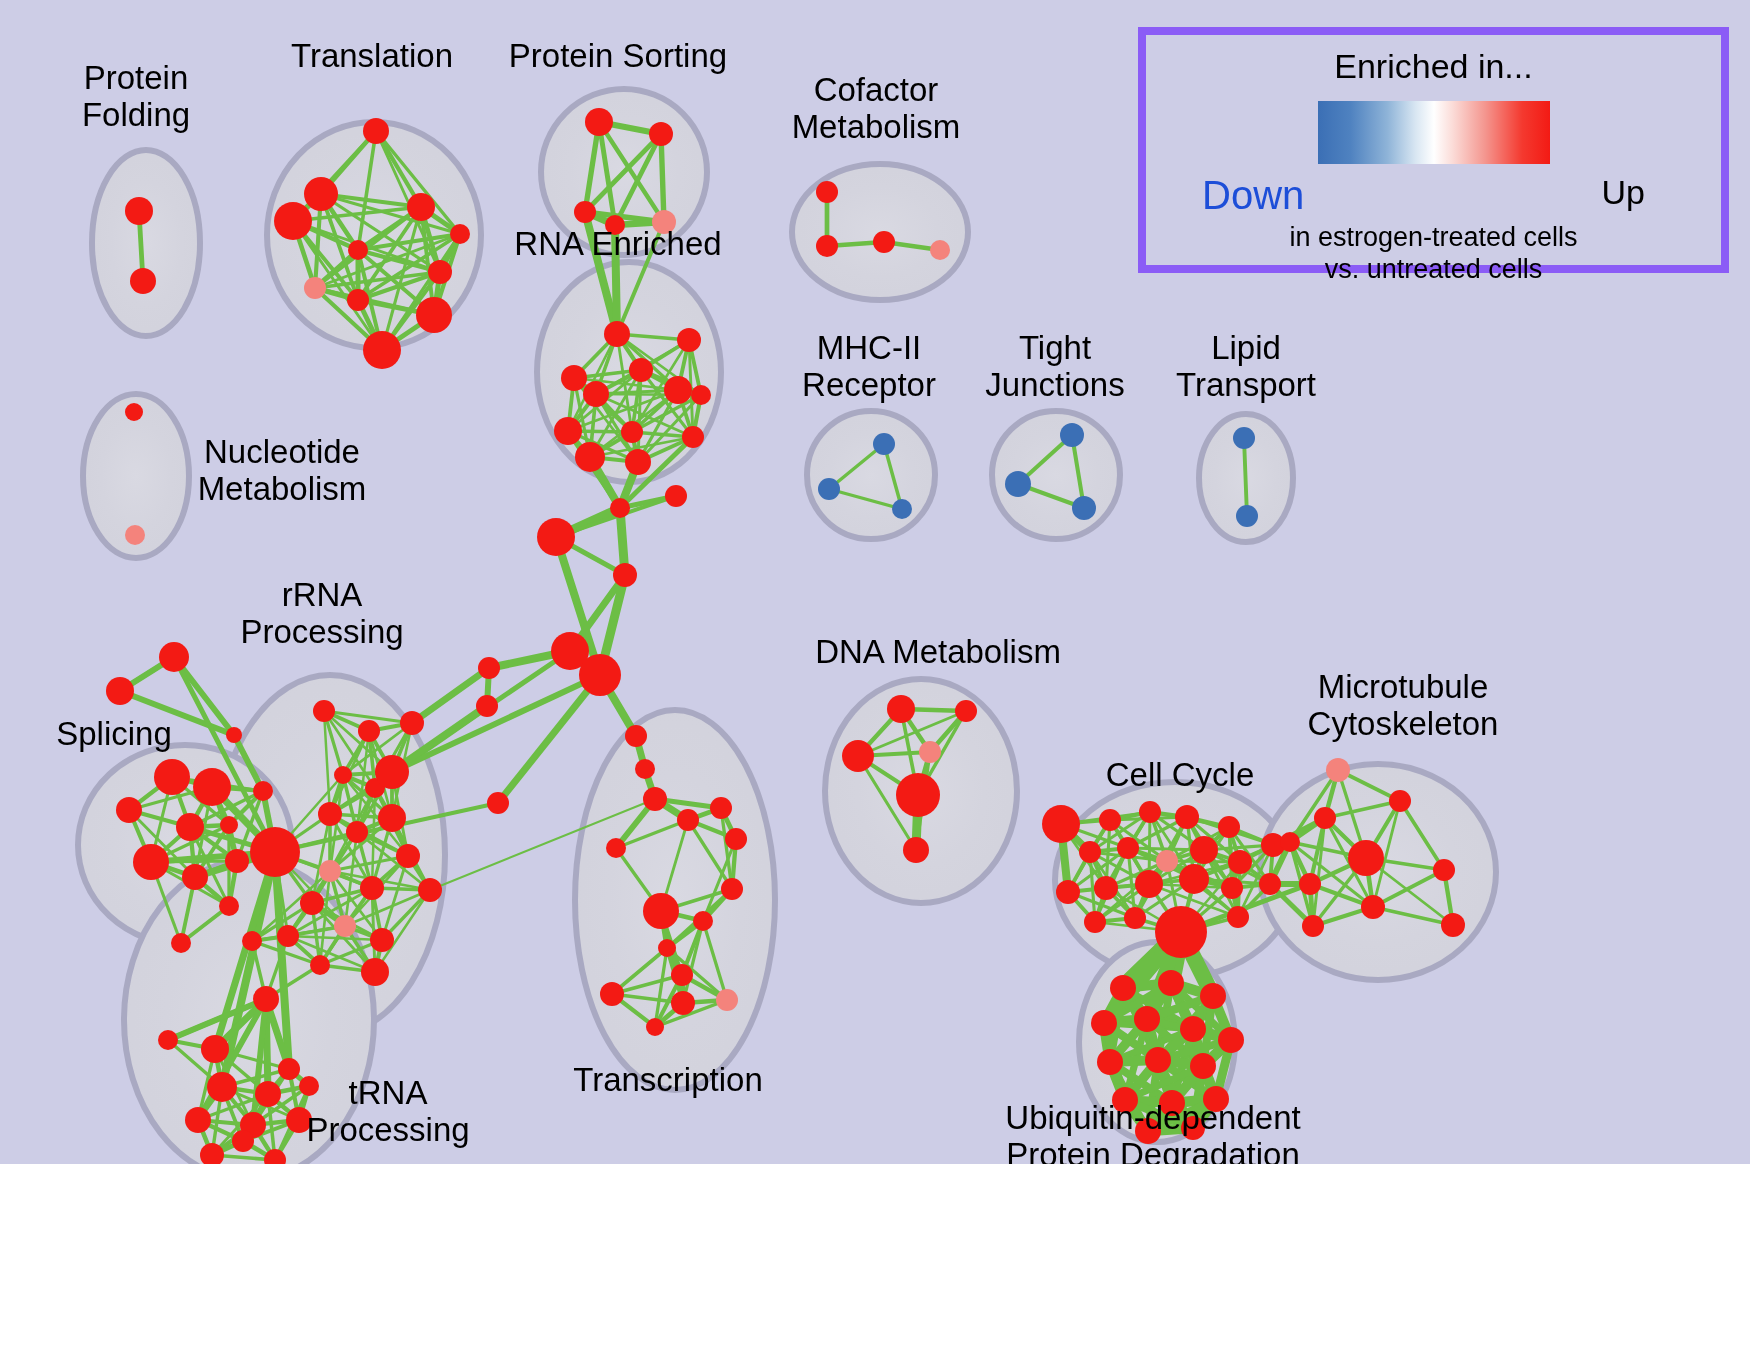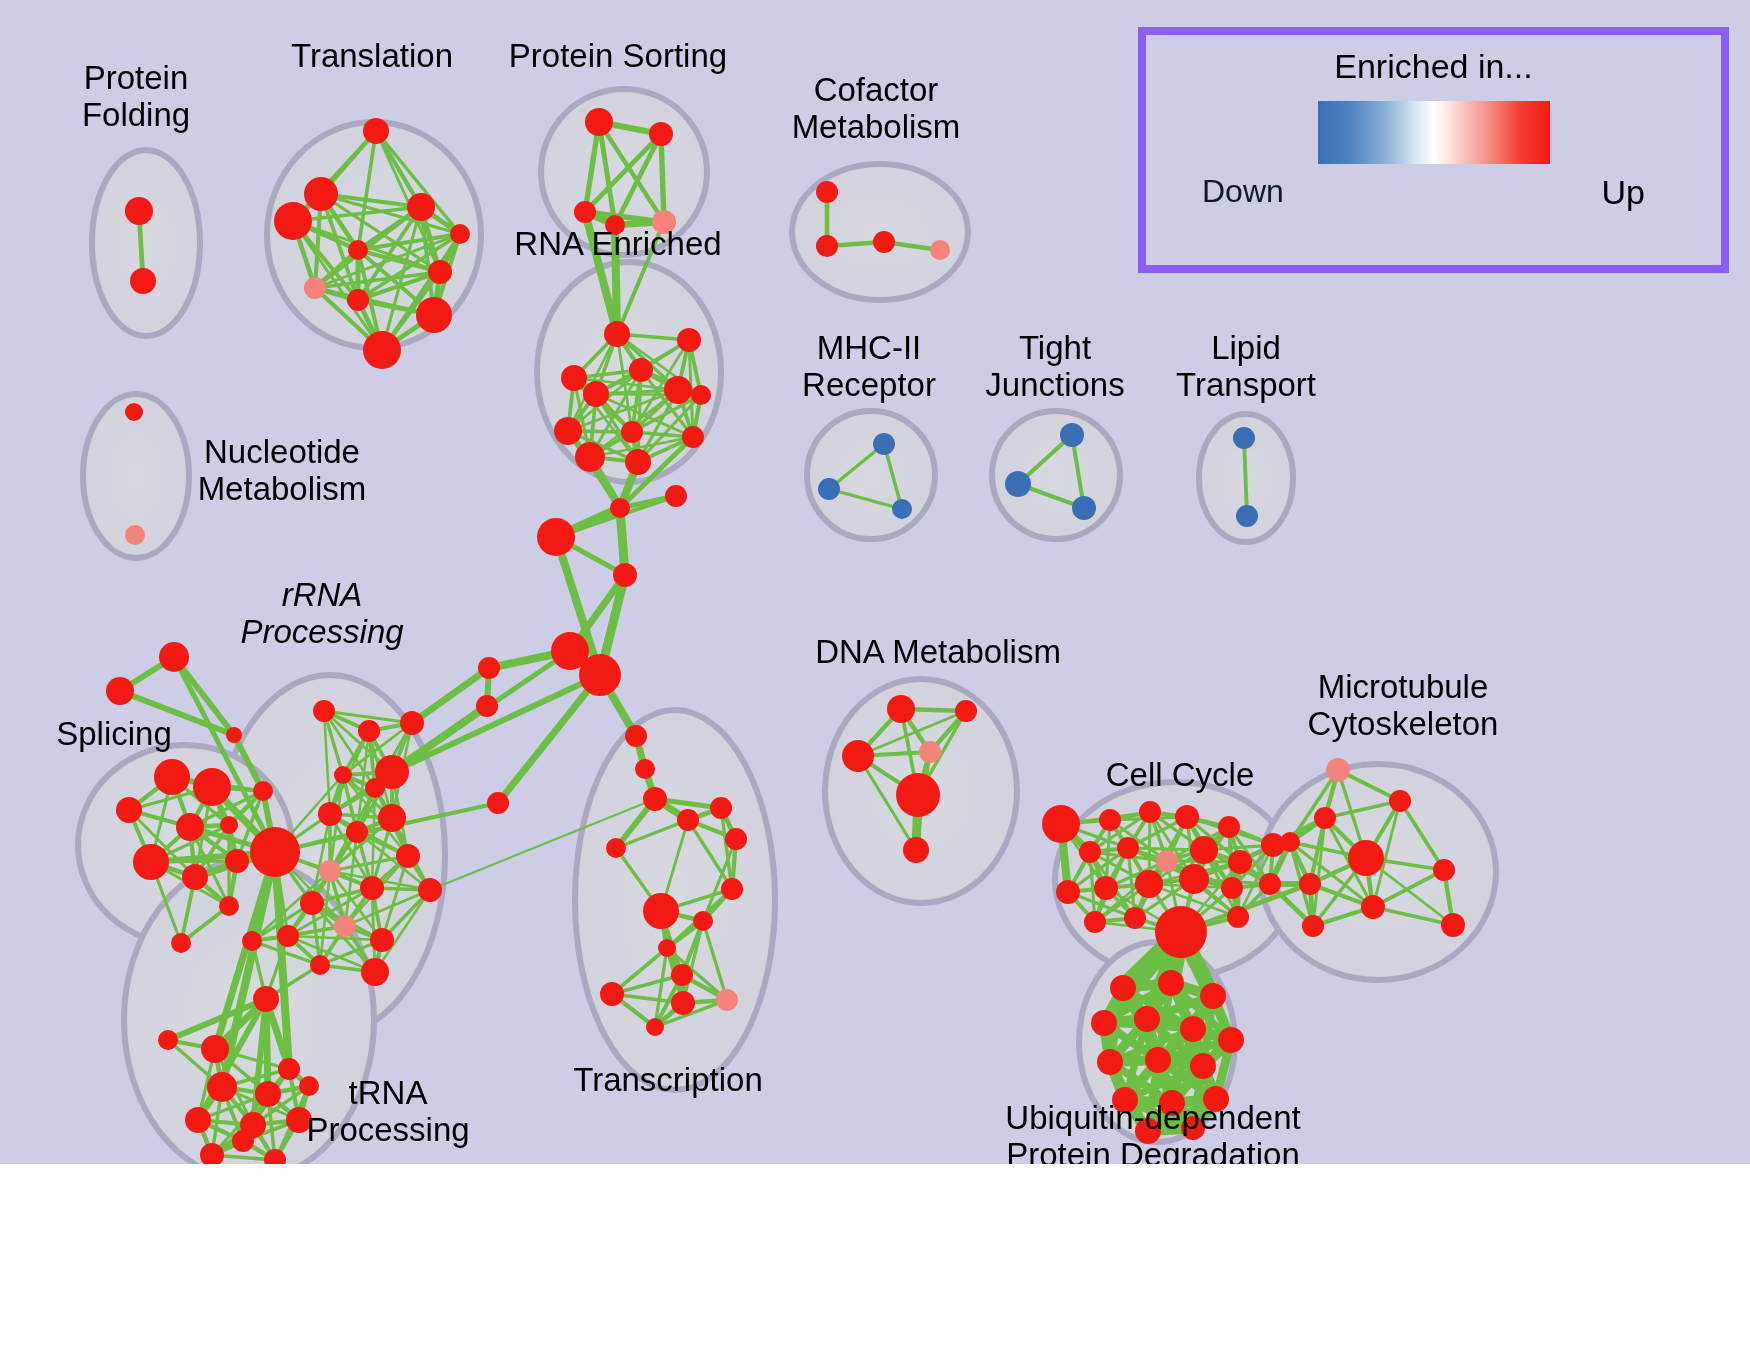--- a/index.html
+++ b/index.html
@@ -41,21 +41,21 @@
     position:absolute;top:66px;left:50%;
     transform:translateX(-50%);
     width:232px;height:63px;
     background:linear-gradient(to right,
       #3b6fb5 0%, #4f82c0 14%, #8fb4d8 30%,
       #d8e6f2 42%, #ffffff 50%, #fbdcd8 58%,
       #f4968f 72%, #f4392f 88%, #f31a14 100%);
   }
   #legend-down{
     position:absolute;top:138px;left:56px;
-    font-size:32px;color:#0f172a;
+    font-size:40px;color:#1d4ed8;
   }
   #legend-up{
     position:absolute;top:138px;right:76px;
     font-size:34px;color:#000;
   }
   #legend-sub{
     position:absolute;top:186px;left:0;width:100%;
     text-align:center;font-size:27px;color:#000;line-height:1.2;
   }
 </style>
@@ -896,30 +896,34 @@
   <div id="labels">
       <div class="lbl" style="left: 136px; top: 60px;"><div>Protein</div><div>Folding</div></div>
       <div class="lbl" style="left: 372px; top: 38px;"><div>Translation</div></div>
       <div class="lbl" style="left: 618px; top: 38px;"><div>Protein Sorting</div></div>
       <div class="lbl" style="left: 618px; top: 226px;"><div>RNA Enriched</div></div>
       <div class="lbl" style="left: 876px; top: 72px;"><div>Cofactor</div><div>Metabolism</div></div>
       <div class="lbl" style="left: 869px; top: 330px;"><div>MHC-II</div><div>Receptor</div></div>
       <div class="lbl" style="left: 1055px; top: 330px;"><div>Tight</div><div>Junctions</div></div>
       <div class="lbl" style="left: 1246px; top: 330px;"><div>Lipid</div><div>Transport</div></div>
       <div class="lbl" style="left: 282px; top: 434px;"><div>Nucleotide</div><div>Metabolism</div></div>
-      <div class="lbl" style="left: 322px; top: 577px; font-style: italic;"><div>rRNA</div><div>Processing</div></div>
+      <div class="lbl" style="left: 322px; top: 577px;"><div>rRNA</div><div>Processing</div></div>
       <div class="lbl" style="left: 114px; top: 716px;"><div>Splicing</div></div>
       <div class="lbl" style="left: 388px; top: 1075px;"><div>tRNA</div><div>Processing</div></div>
       <div class="lbl" style="left: 668px; top: 1062px;"><div>Transcription</div></div>
       <div class="lbl" style="left: 938px; top: 634px;"><div>DNA Metabolism</div></div>
       <div class="lbl" style="left: 1180px; top: 757px;"><div>Cell Cycle</div></div>
       <div class="lbl" style="left: 1403px; top: 669px; text-align: center;"><div>Microtubule</div><div>Cytoskeleton</div></div>
       <div class="lbl" style="left: 1153px; top: 1100px;"><div>Ubiquitin-dependent</div><div>Protein Degradation</div></div>
     </div>
 
   <div id="legend">
     <div id="legend-title">Enriched in...</div>
     <div id="legend-bar"></div>
     <div id="legend-down">Down</div>
     <div id="legend-up">Up</div>
+    <div id="legend-sub">
+      <div>in estrogen-treated cells</div>
+      <div>vs. untreated cells</div>
+    </div>
   </div>
 
 </div>
 
 </body></html>

